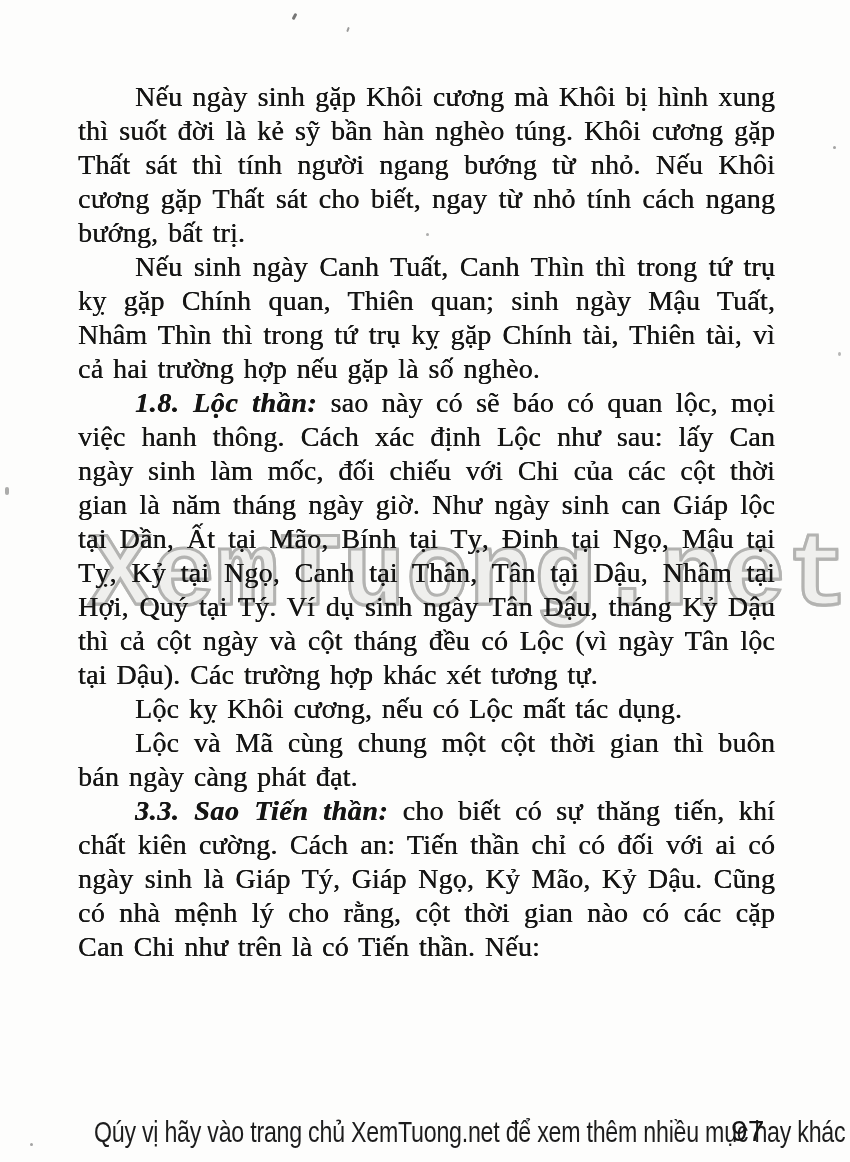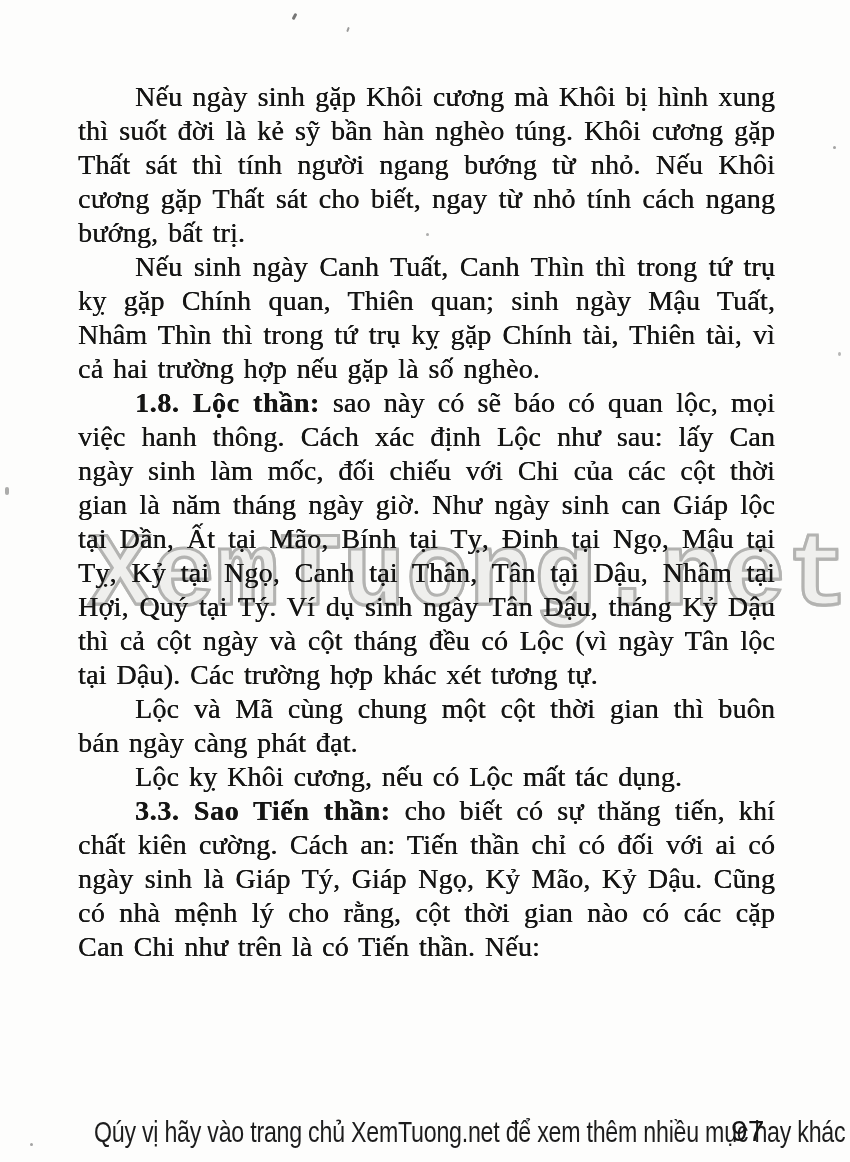--- a/index.html
+++ b/index.html
@@ -31,20 +31,21 @@
     text-align: justify;
     letter-spacing: 0.2px;
     word-spacing: 2.5px;
     text-shadow: 0.35px 0 0 #151514; 
   }
   .para {
     margin: 0;
     text-indent: 57px;
   }
   .lead {
+    font-style: italic;
     font-weight: bold;
     letter-spacing: 0.6px;
   }
   .lead:empty { display: none; }
 
   
   .watermark {
     position: absolute;
     top: 524px;
     left: 0;
@@ -119,22 +120,22 @@
 <body>
 
 <div class="scan-page">
 
   <div class="watermark">XemTuong.net</div>
 
   <div class="text-block">
     <p class="para"><span>Nếu ngày sinh gặp Khôi cương mà Khôi bị hình xung thì suốt đời là kẻ sỹ bần hàn nghèo túng. Khôi cương gặp Thất sát thì tính người ngang bướng từ nhỏ. Nếu Khôi cương gặp Thất sát cho biết, ngay từ nhỏ tính cách ngang bướng, bất trị.</span></p>
     <p class="para"><span>Nếu sinh ngày Canh Tuất, Canh Thìn thì trong tứ trụ kỵ gặp Chính quan, Thiên quan; sinh ngày Mậu Tuất, Nhâm Thìn thì trong tứ trụ kỵ gặp Chính tài, Thiên tài, vì cả hai trường hợp nếu gặp là số nghèo.</span></p>
     <p class="para"><span class="lead">1.8. Lộc thần:</span><span> sao này có sẽ báo có quan lộc, mọi việc hanh thông. Cách xác định Lộc như sau: lấy Can ngày sinh làm mốc, đối chiếu với Chi của các cột thời gian là năm tháng  ngày giờ. Như ngày sinh can Giáp lộc tại Dần, Ất tại Mão, Bính tại Tỵ, Đinh tại Ngọ, Mậu tại Tỵ, Kỷ tại Ngọ, Canh tại Thân, Tân tại Dậu, Nhâm tại Hợi, Quý tại Tý. Ví dụ sinh ngày Tân Dậu, tháng Kỷ Dậu thì cả cột ngày và cột tháng đều có Lộc (vì ngày Tân lộc tại Dậu). Các trường hợp khác xét tương tự.</span></p>
+    <p class="para"><span>Lộc kỵ Khôi cương, nếu có Lộc mất tác dụng.</span></p>
     <p class="para"><span>Lộc và Mã cùng chung một cột thời gian thì buôn bán ngày càng phát đạt.</span></p>
-    <p class="para"><span>Lộc kỵ Khôi cương, nếu có Lộc mất tác dụng.</span></p>
     <p class="para"><span class="lead">3.3. Sao Tiến thần:</span><span> cho biết có sự thăng tiến, khí chất kiên cường. Cách an: Tiến thần chỉ có đối với ai có ngày sinh là Giáp Tý, Giáp Ngọ, Kỷ Mão, Kỷ Dậu. Cũng có nhà mệnh lý cho rằng, cột thời gian nào có các cặp Can Chi  như trên là có Tiến thần. Nếu:</span></p>
   </div>
 
   <div class="footer">
     <span class="footer-inner">Qúy vị hãy vào trang chủ XemTuong.net để xem thêm nhiều mục hay khác</span>
   </div>
 
   <div class="page-number">97</div>
 
   <div class="speck s1"></div>

